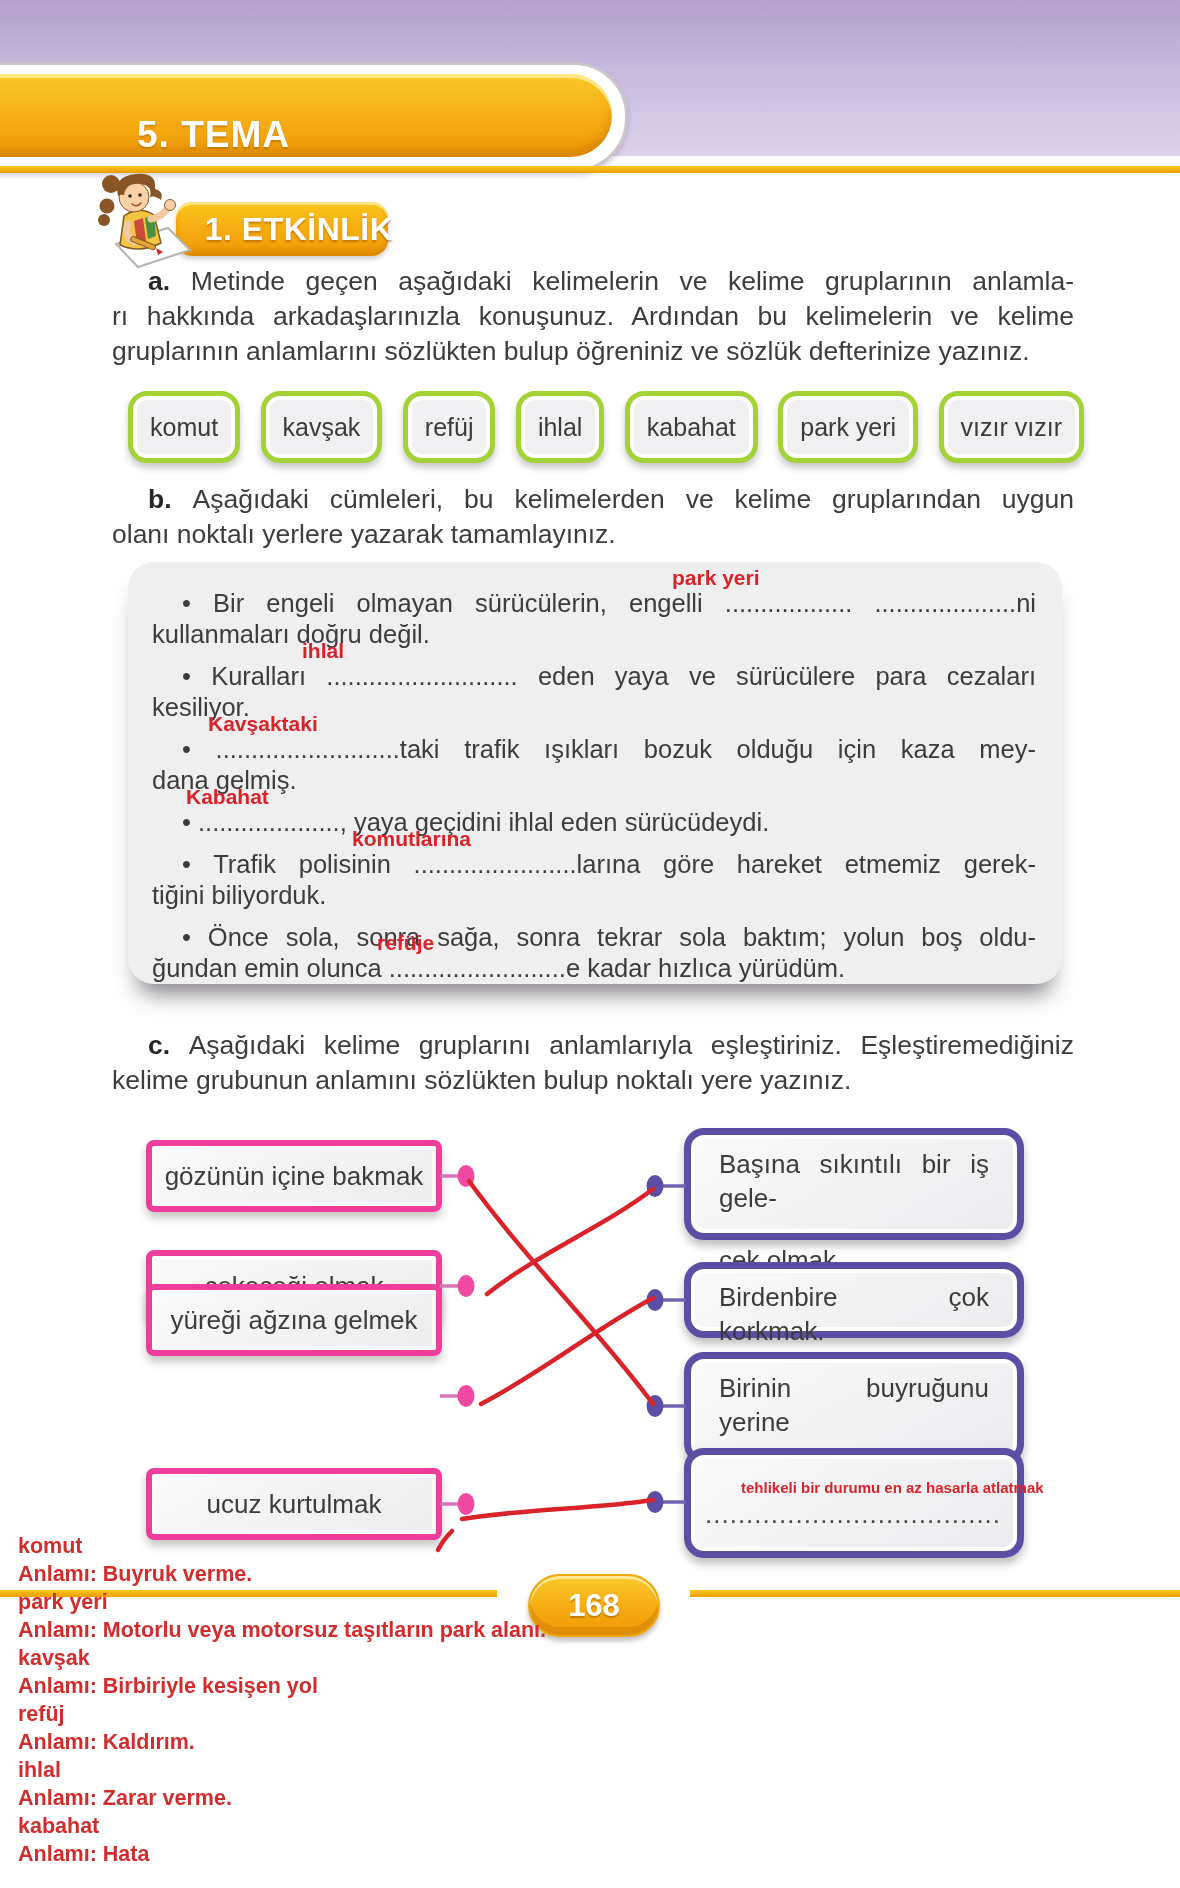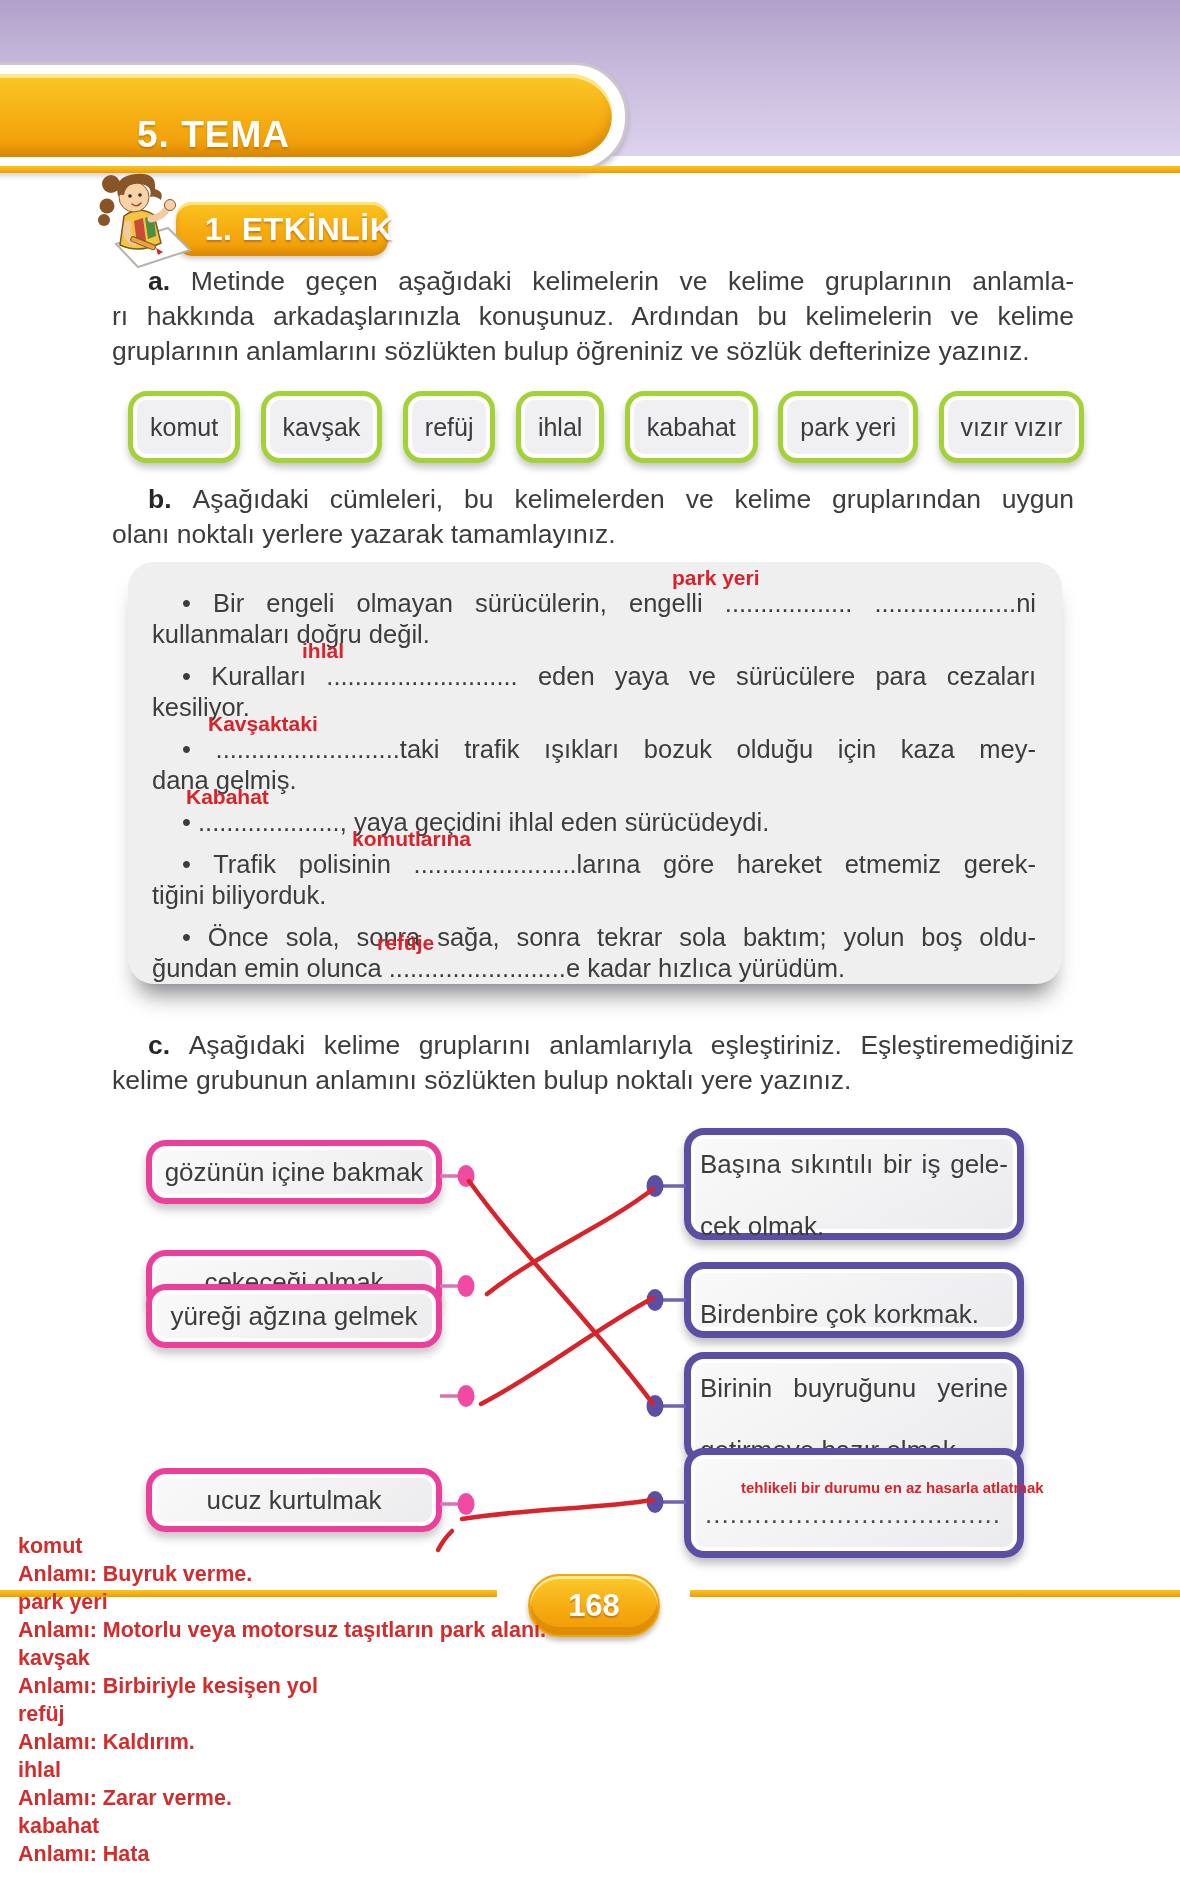--- a/index.html
+++ b/index.html
@@ -57,29 +57,29 @@
   .bline.first{padding-left:30px;}
   .bline.last{text-align-last:left;}
   .answer{position:absolute;top:-22px;font-size:21px;font-weight:600;color:#d8232a;z-index:4;white-space:nowrap;}
   .bullet.b1 .answer{left:520px;}
   .bullet.b2 .answer{left:150px;}
   .bullet.b3 .answer{left:56px;}
   .bullet.b4 .answer{left:34px;}
   .bullet.b5 .answer{left:200px;}
   .bullet.b6 .answer{left:225px;top:9px;}
   
-  .pinkbox{position:absolute;left:146px;width:296px;height:64px;box-sizing:border-box;
-    border:6px solid #ec3f9b;border-radius:20px;background:linear-gradient(150deg,#fafafa,#ececee);
+  .pinkbox{position:absolute;left:146px;width:296px;height:72px;box-sizing:border-box;
+    border:6px solid #ec3f9b;border-radius:8px;background:linear-gradient(150deg,#fafafa,#ececee);
     box-shadow:inset 0 0 0 4px #fff, 0 6px 9px rgba(0,0,0,.22);
     display:flex;align-items:center;justify-content:center;
     font-size:26px;color:#3c3c3c;z-index:2;}
   .purplebox{position:absolute;left:684px;width:340px;box-sizing:border-box;
     border:7px solid #5b4fa4;border-radius:20px;background:linear-gradient(150deg,#fafafa,#ebebee);
     box-shadow:inset 0 0 0 4px #fff, 0 6px 9px rgba(0,0,0,.25);
-    padding:12px 9px;font-size:26px;line-height:34px;color:#3c3c3c;z-index:2;}
+    padding:12px 28px;font-size:26px;line-height:34px;color:#3c3c3c;z-index:2;}
   .purplebox .rline{text-align:justify;text-align-last:justify;}
   .purplebox .rline.last{text-align-last:left;margin-top:28px;}
   .purplebox.single{display:flex;align-items:center;}
   .match-answer{position:absolute;left:50px;top:16px;font-size:15px;font-weight:600;
     color:#d8232a;white-space:nowrap;z-index:4;}
   .match-dots{position:absolute;left:14px;top:42px;font-size:26px;letter-spacing:1px;color:#4a4a4a;}
   
   #overlay{position:absolute;left:0;top:0;width:1180px;height:1888px;z-index:6;pointer-events:none;}
   
   .page-badge{position:absolute;left:528px;top:1574px;width:132px;height:63px;border-radius:33px;

